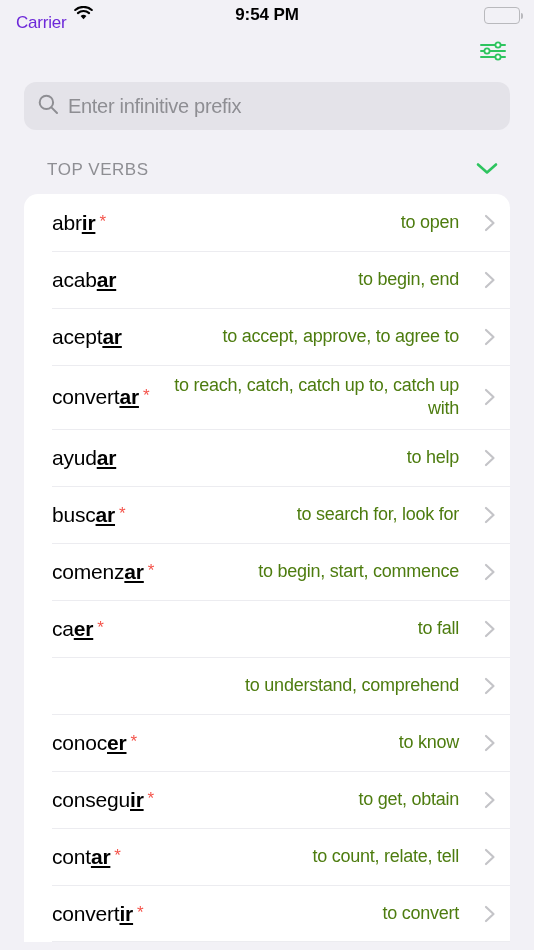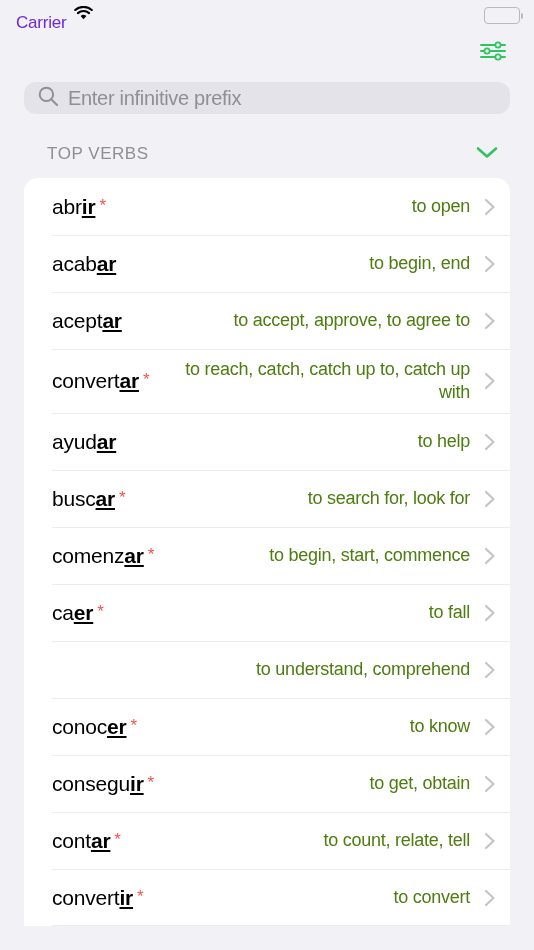--- a/index.html
+++ b/index.html
@@ -95,21 +95,21 @@
     cursor: pointer;
     background: none;
     border: none;
   }
 
   
   .search-wrap {
     padding: 8px 24px 0 24px;
   }
   .search-bar {
-    height: 32px;
+    height: 48px;
     background: #e4e3e9;
     border-radius: 12px;
     display: flex;
     align-items: center;
     padding: 0 13px;
     gap: 9px;
   }
   .search-icon { flex: none; display: block; }
   .search-input {
     flex: 1;
@@ -156,21 +156,21 @@
     background: #ffffff;
     border-radius: 14px 14px 0 0;
     overflow: hidden;
   }
   .verb-row {
     position: relative;
     display: flex;
     align-items: center;
     min-height: 57px;
     padding: 9px 14px 9px 28px;
-    gap: 10px;
+    gap: 21px;
     cursor: pointer;
   }
   .verb-row + .verb-row::before,
   .card .verb-row:last-child::after {
     content: "";
     position: absolute;
     left: 28px;
     right: 0;
     top: 0;
     height: 1px;
@@ -222,20 +222,21 @@
   <div class="status-left">
     <span class="carrier-label">Carrier</span>
     <span class="wifi-icon">
       <svg width="19" height="14" viewBox="0 0 19 14">
         <path d="M9.5 13.2 L6.6 9.9 a4.4 4.4 0 0 1 5.8 0 Z" fill="#000"></path>
         <path d="M3.9 7.1 a8.4 8.4 0 0 1 11.2 0" stroke="#000" stroke-width="2.1" fill="none" stroke-linecap="round"></path>
         <path d="M1.2 4.0 a12.6 12.6 0 0 1 16.6 0" stroke="#000" stroke-width="2.1" fill="none" stroke-linecap="round"></path>
       </svg>
     </span>
   </div>
+  <div class="status-time">9:54 PM</div>
   <div class="status-right">
     <span class="battery">
       <span class="battery-fill"></span>
     </span>
   </div>
 </div>
 
 <div class="toolbar">
   <button class="filter-button">
     <span>

